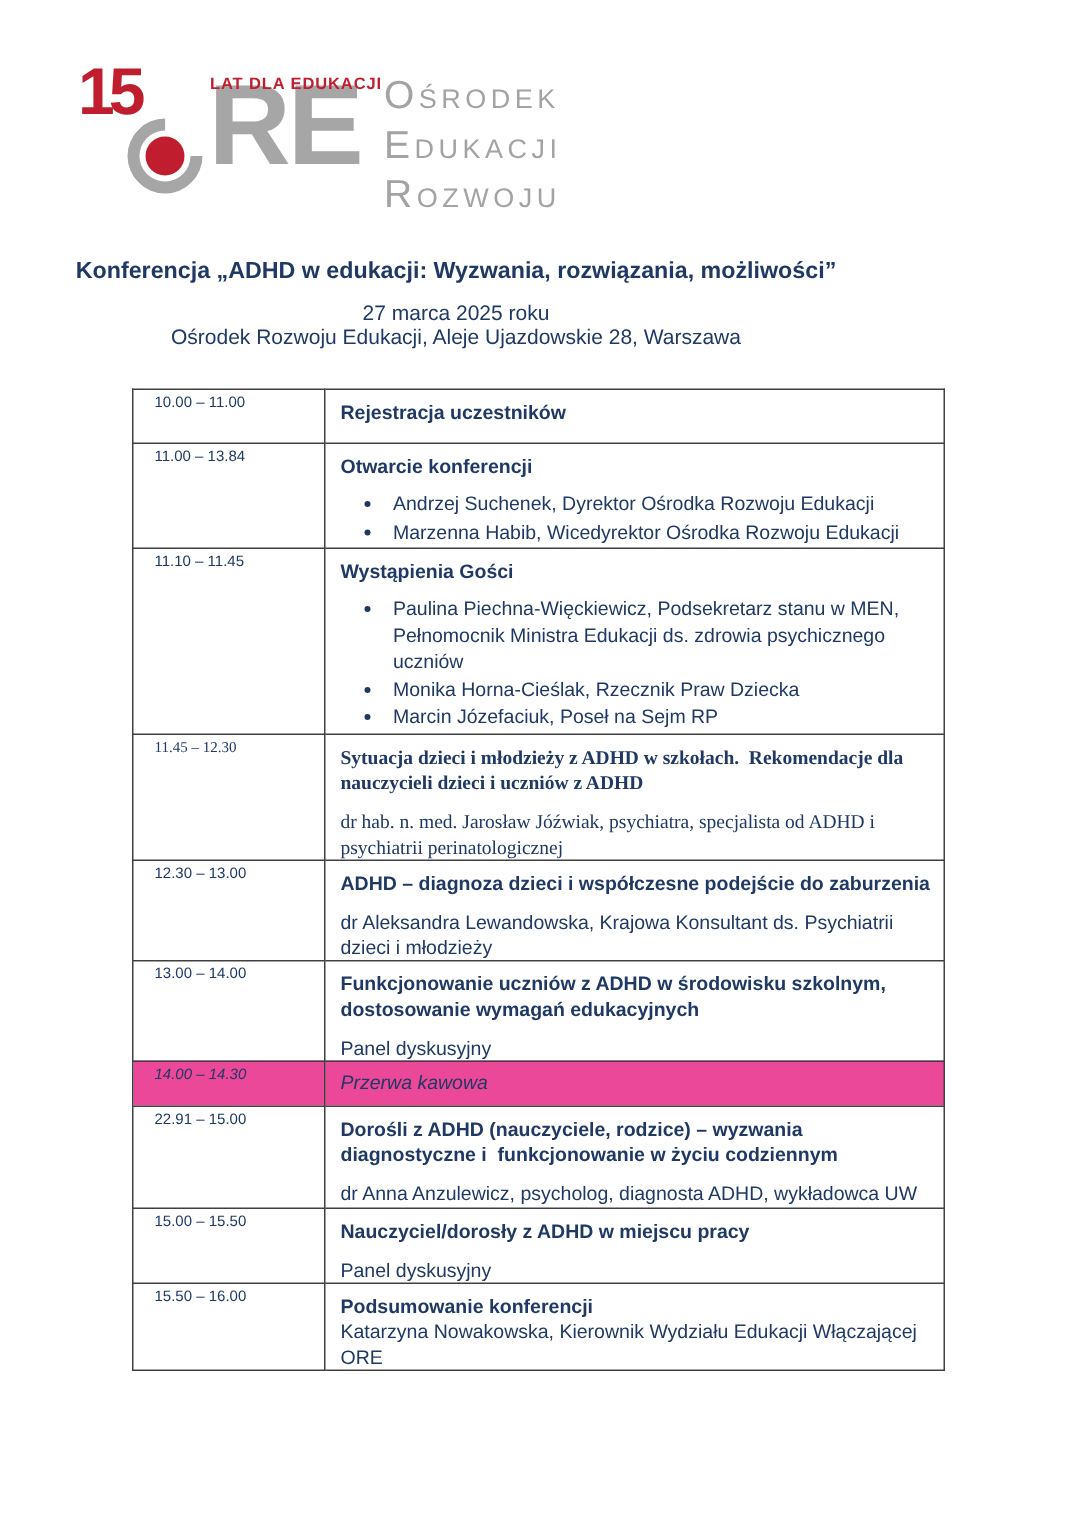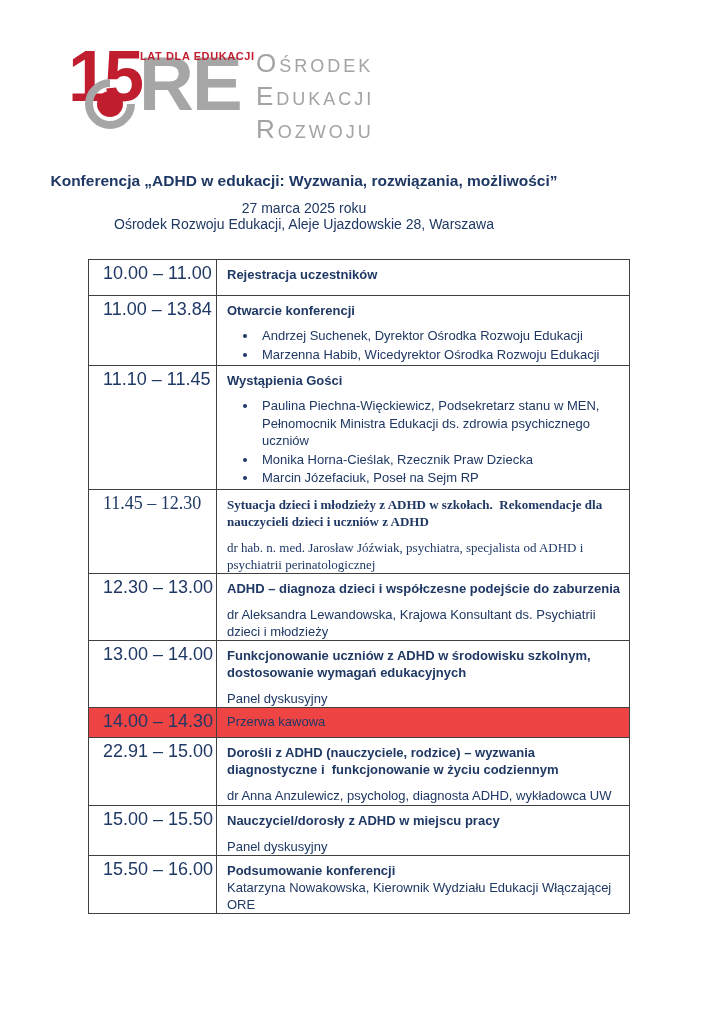--- a/index.html
+++ b/index.html
@@ -10,22 +10,22 @@
     height: 1024px;
     position: relative;
     overflow: hidden;
     color: #1F3864;
   }
   .page { position: relative; width: 724px; height: 1024px; background: #fff; }
 
   
   .logo-area { position: absolute; top: 0; left: 0; width: 724px; height: 150px; }
   .logo-number {
-    position: absolute; left: 68px; top: 40px;
-    font-size: 72px; font-weight: 800; letter-spacing: -4px;
+    position: absolute; left: 52px; top: 40px;
+    font-size: 44px; font-weight: 800; letter-spacing: -4px;
     color: #C01E2E; line-height: 1;
   }
   .logo-tagline {
     position: absolute; left: 140px; top: 50px;
     font-size: 11px; font-weight: 700; letter-spacing: 0.6px;
     color: #C01E2E; white-space: nowrap;
   }
   .logo-ring {
     position: absolute; left: 85px; top: 79px;
     width: 50px; height: 50px;
@@ -58,32 +58,32 @@
 
   
   .agenda-wrap { position: absolute; top: 259px; left: 88px; }
   table.agenda {
     border-collapse: collapse; table-layout: fixed;
     width: 542px; font-size: 13px; color: #1F3864;
   }
   table.agenda td { border: 1px solid #404040; vertical-align: top; }
   td.time-cell {
     width: 128px; padding: 3px 4px 3px 14px;
-    vertical-align: middle; font-size: 18px; white-space: nowrap;
+    vertical-align: middle; font-size: 10px; white-space: nowrap;
   }
   td.content-cell { padding: 4px 8px 0 10px; }
   .session-title {
     font-weight: 700; line-height: 17px; white-space: pre-wrap; padding-top: 2px;
   }
   .session-plain { font-weight: 400; line-height: 17px; padding-top: 1px; }
   ul.bullets { margin: 8px 0 2px 0; padding-left: 31px; }
   ul.bullets li { line-height: 17.5px; margin: 0 0 1px 0; padding-left: 4px; }
   .session-detail { margin-top: 9px; line-height: 17px; }
   .detail-tight { margin-top: 0; }
-  tr.break-row td { background: #ef4444; }
+  tr.break-row td { background: #ec4899; font-style: italic; }
 
   tr.r1  { height: 36px; }
   tr.r2  { height: 67px; }
   tr.r3  { height: 120px; }
   tr.r4  { height: 76px; font-family: Liberation Serif, serif; }
   tr.r5  { height: 64px; }
   tr.r6  { height: 64px; }
   tr.r7  { height: 30px; }
   tr.r8  { height: 68px; }
   tr.r9  { height: 42px; }

